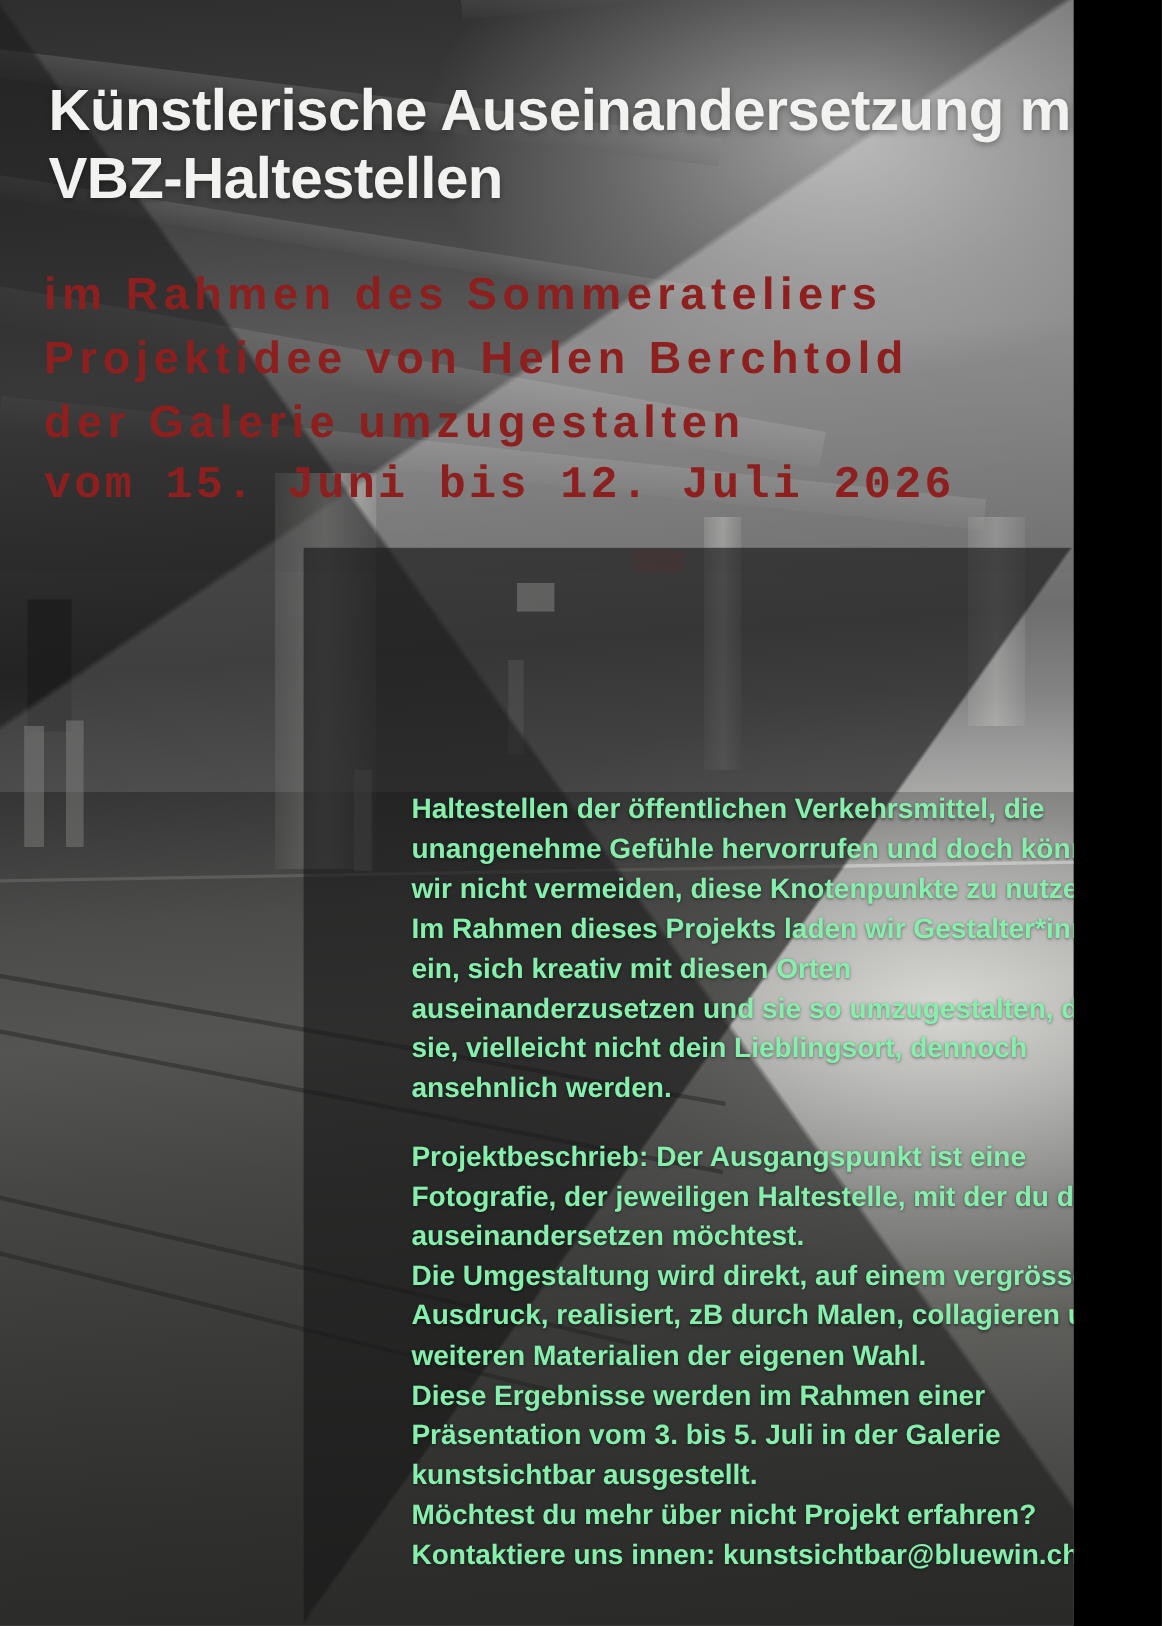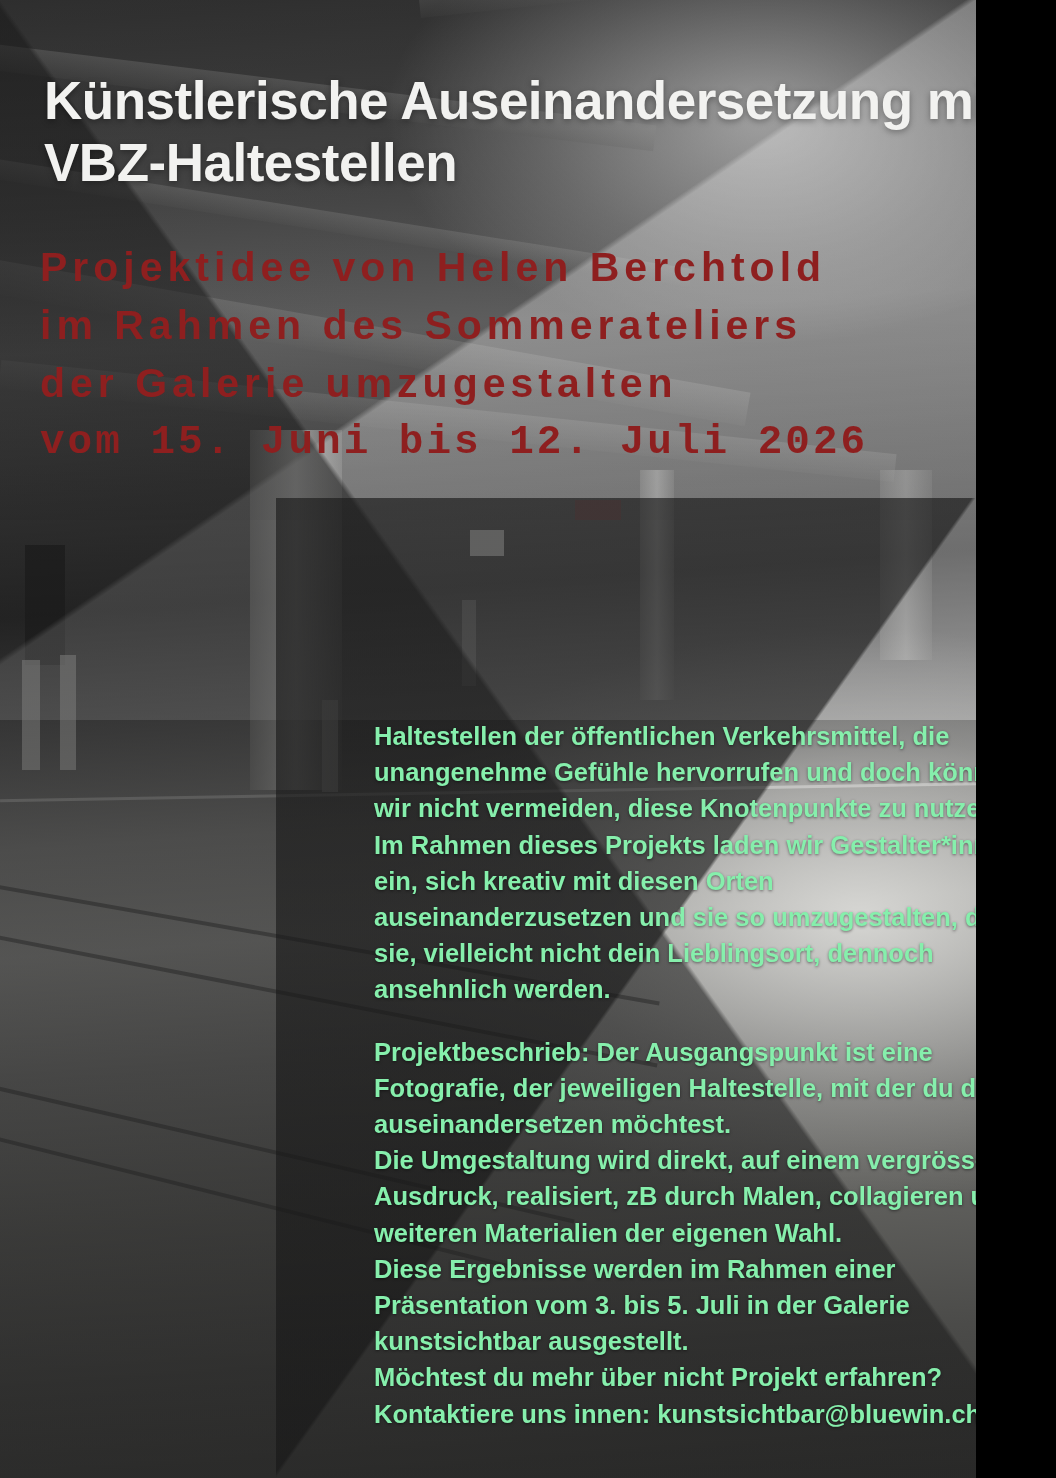--- a/index.html
+++ b/index.html
@@ -165,22 +165,22 @@
   </div>
 
   <div class="scrim-top"></div>
   <div class="tri-topright"></div>
   <div class="tri-right-dark"></div>
   <div class="tri-bottomleft"></div>
 
   <h1 class="headline">Künstlerische Auseinandersetzung mit VBZ-Haltestellen</h1>
 
   <div class="subhead">
+    <div>im Rahmen des Sommerateliers</div>
     <div>Projektidee von Helen Berchtold</div>
-    <div>im Rahmen des Sommerateliers</div>
     <div>der Galerie umzugestalten</div>
     <div class="line-date">vom 15. Juni bis 12. Juli 2026</div>
   </div>
 
   <div class="body">
     <p>Haltestellen der öffentlichen Verkehrsmittel, die unangenehme Gefühle hervorrufen und doch können wir nicht vermeiden, diese Knotenpunkte zu nutzen. Im Rahmen dieses Projekts laden wir Gestalter*innen ein, sich kreativ mit diesen Orten auseinanderzusetzen und sie so umzugestalten, dass sie, vielleicht nicht dein Lieblingsort, dennoch ansehnlich werden.</p>
     <div class="gap"></div>
     <p>Projektbeschrieb: Der Ausgangspunkt ist eine Fotografie, der jeweiligen Haltestelle, mit der du dich auseinandersetzen möchtest.</p>
     <p>Die Umgestaltung wird direkt, auf einem vergrösserter Ausdruck, realisiert, zB durch Malen, collagieren und weiteren Materialien der eigenen Wahl.</p>
     <p>Diese Ergebnisse werden im Rahmen einer Präsentation vom 3. bis 5. Juli in der Galerie kunstsichtbar ausgestellt.</p>

